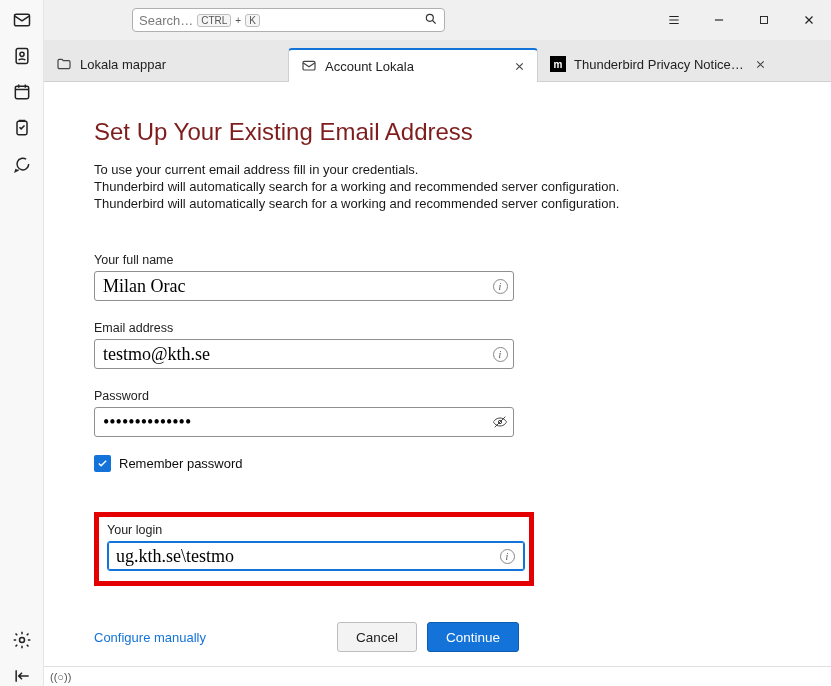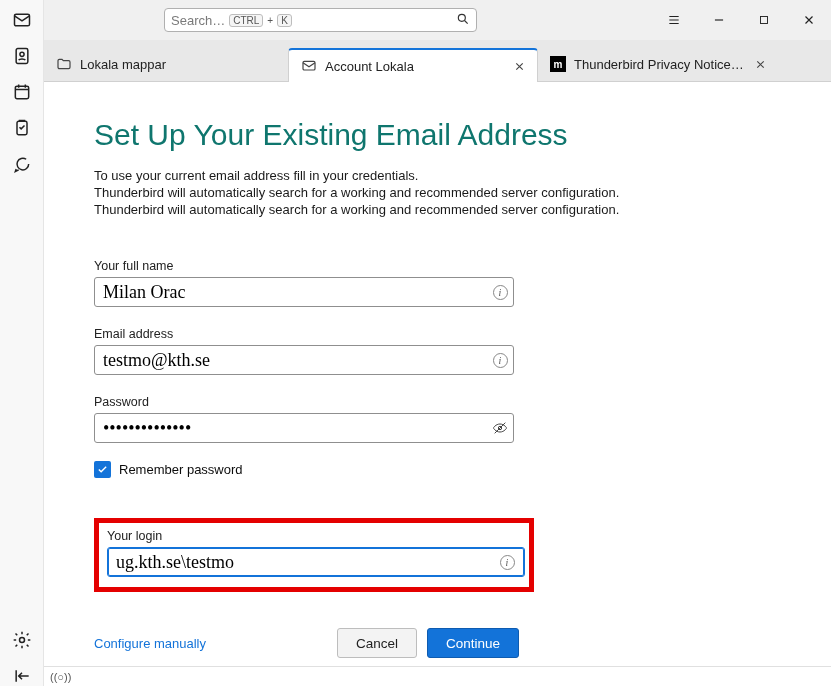--- a/index.html
+++ b/index.html
@@ -16,21 +16,21 @@
 
   
   .titlebar {
     height: 40px;
     background: #f0f0f0;
     display: flex;
     align-items: center;
     padding-left: 44px;
   }
   .search-box {
-    margin-left: 120px;
+    margin-left: 88px;
     width: 313px;
     height: 24px;
     border: 1px solid #b0b0b0;
     border-radius: 4px;
     background: #fff;
     display: flex;
     align-items: center;
     padding: 0 6px;
     gap: 4px;
   }
@@ -126,24 +126,24 @@
     position:absolute; left:0; right:0; height:17px; display:flex; align-items:center; justify-content:center;
   }
   .scrollbar-up { top:0; }
   .scrollbar-down { bottom:0; }
   .scrollbar-up svg, .scrollbar-down svg { width:10px; height:10px; fill:#5a5a5a;}
 
   .setup-page {
     padding: 36px 60px 20px 50px;
   }
   h1.page-title {
-    font-size: 30px;
+    font-size: 24px;
     font-weight: 400;
     margin: 0 0 16px 0;
-    color: #0f766e;
+    color: #7f1d1d;
   }
   .intro-lines p {
     margin: 2px 0;
     font-size: 13px;
     color: #1a1a1a;
   }
 
   .form { margin-top: 42px; max-width: 420px; }
   .field-label {
     font-size: 12.5px;

